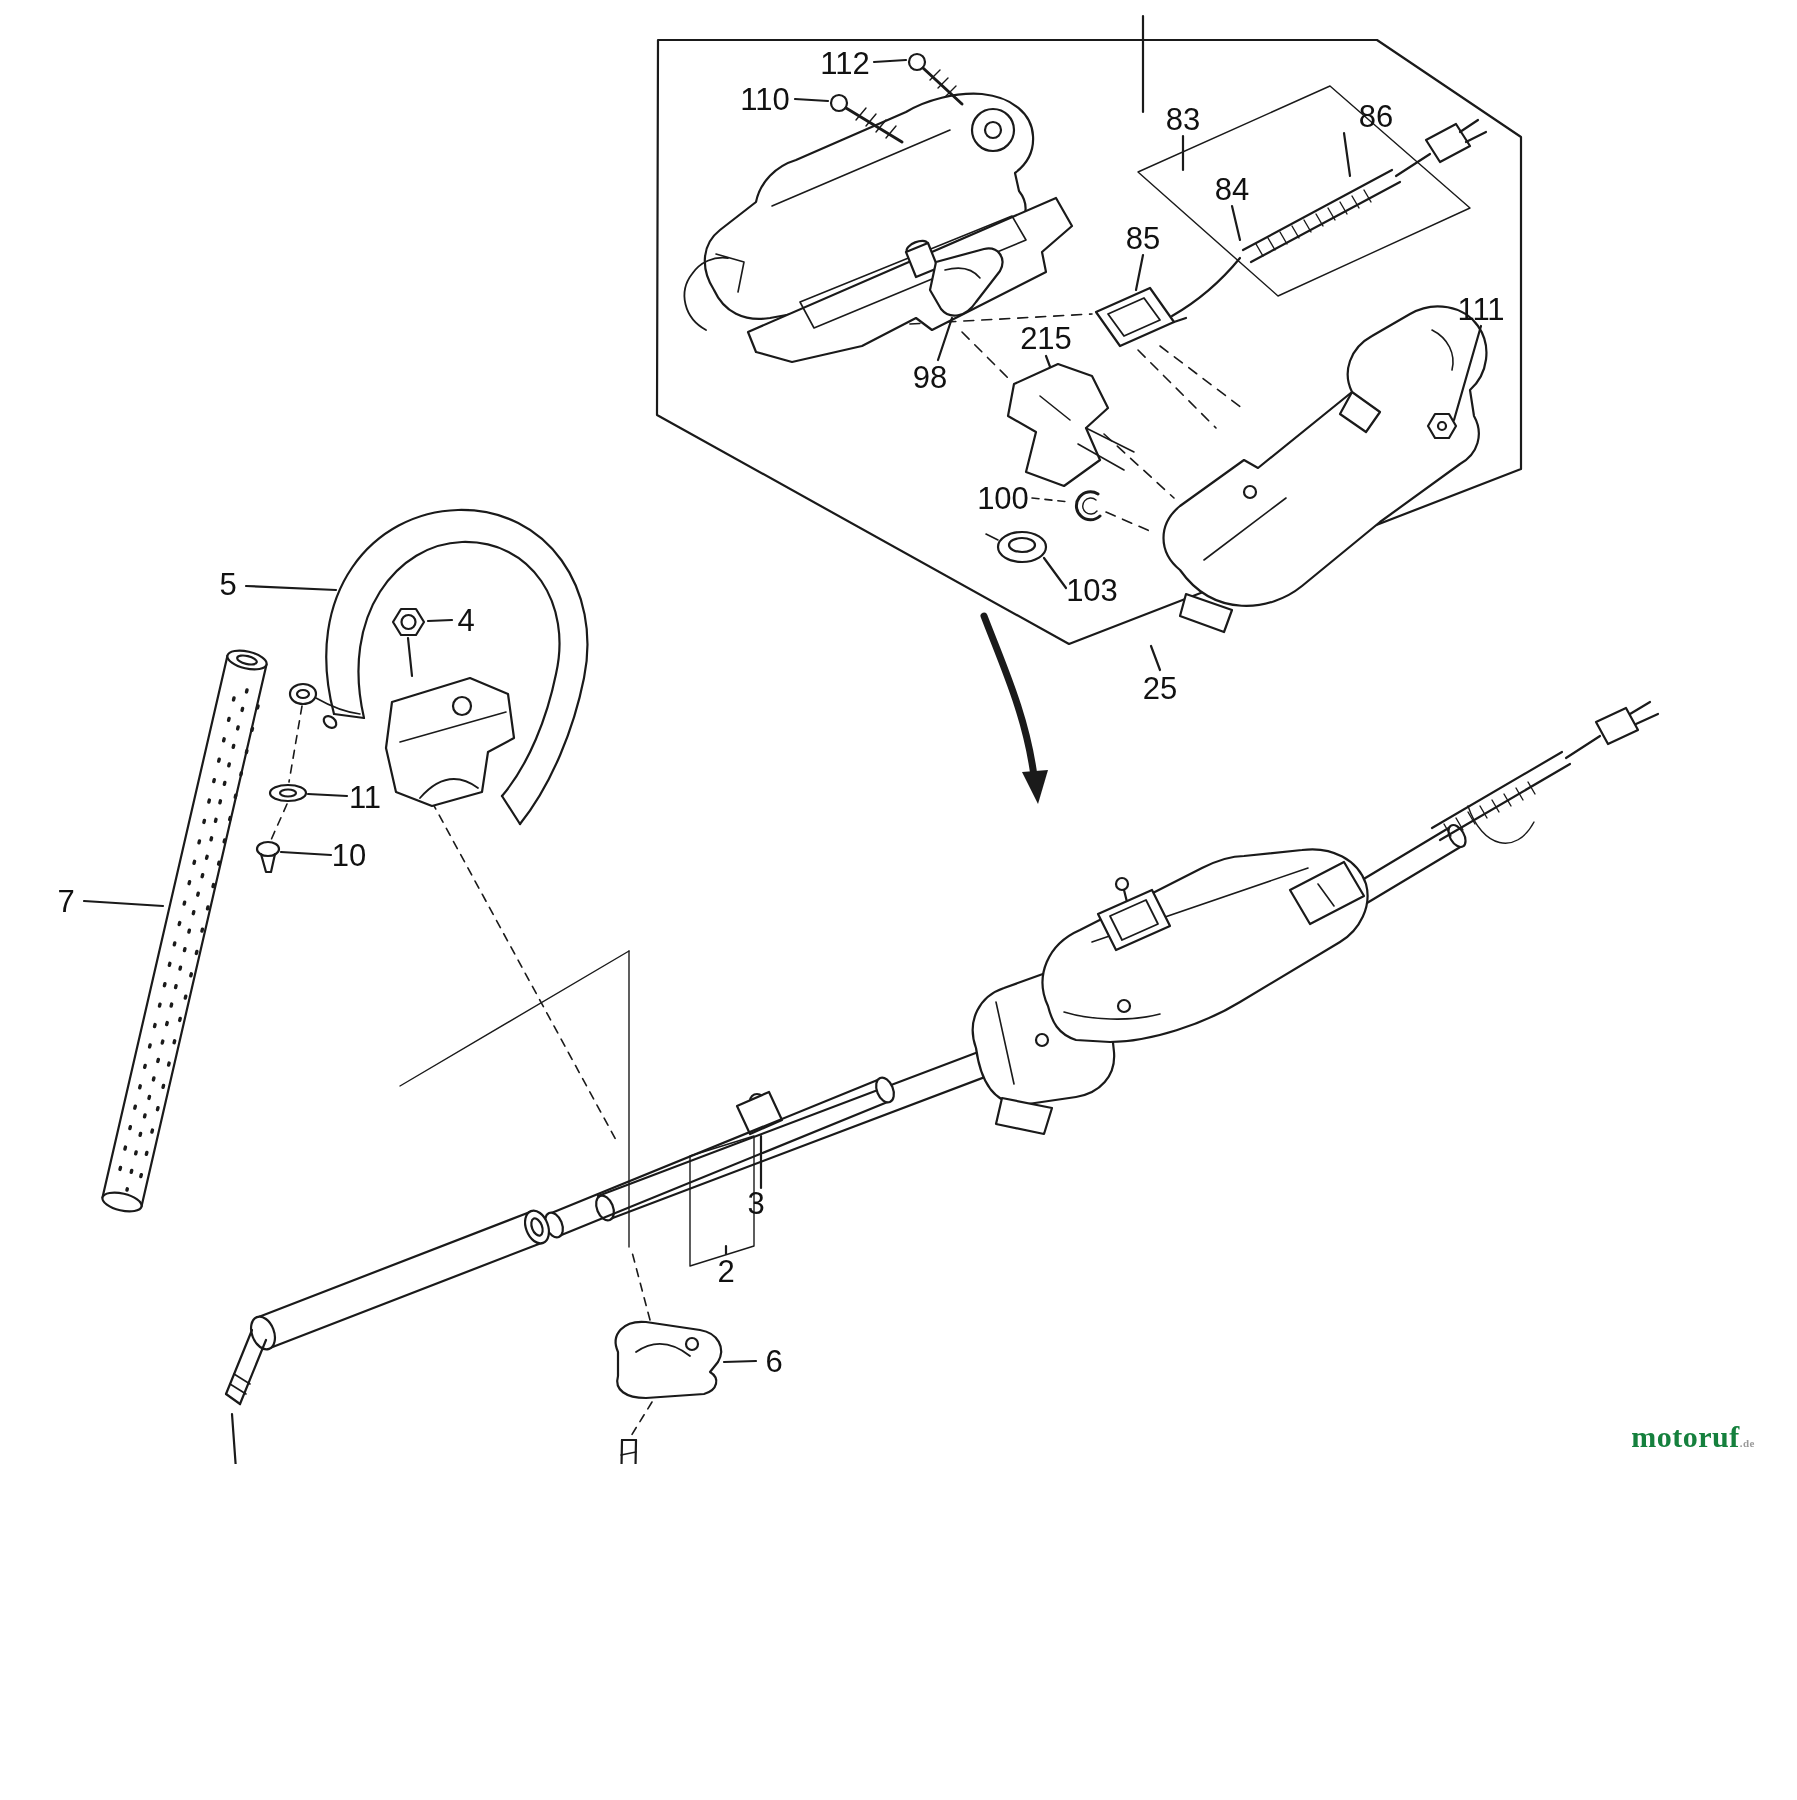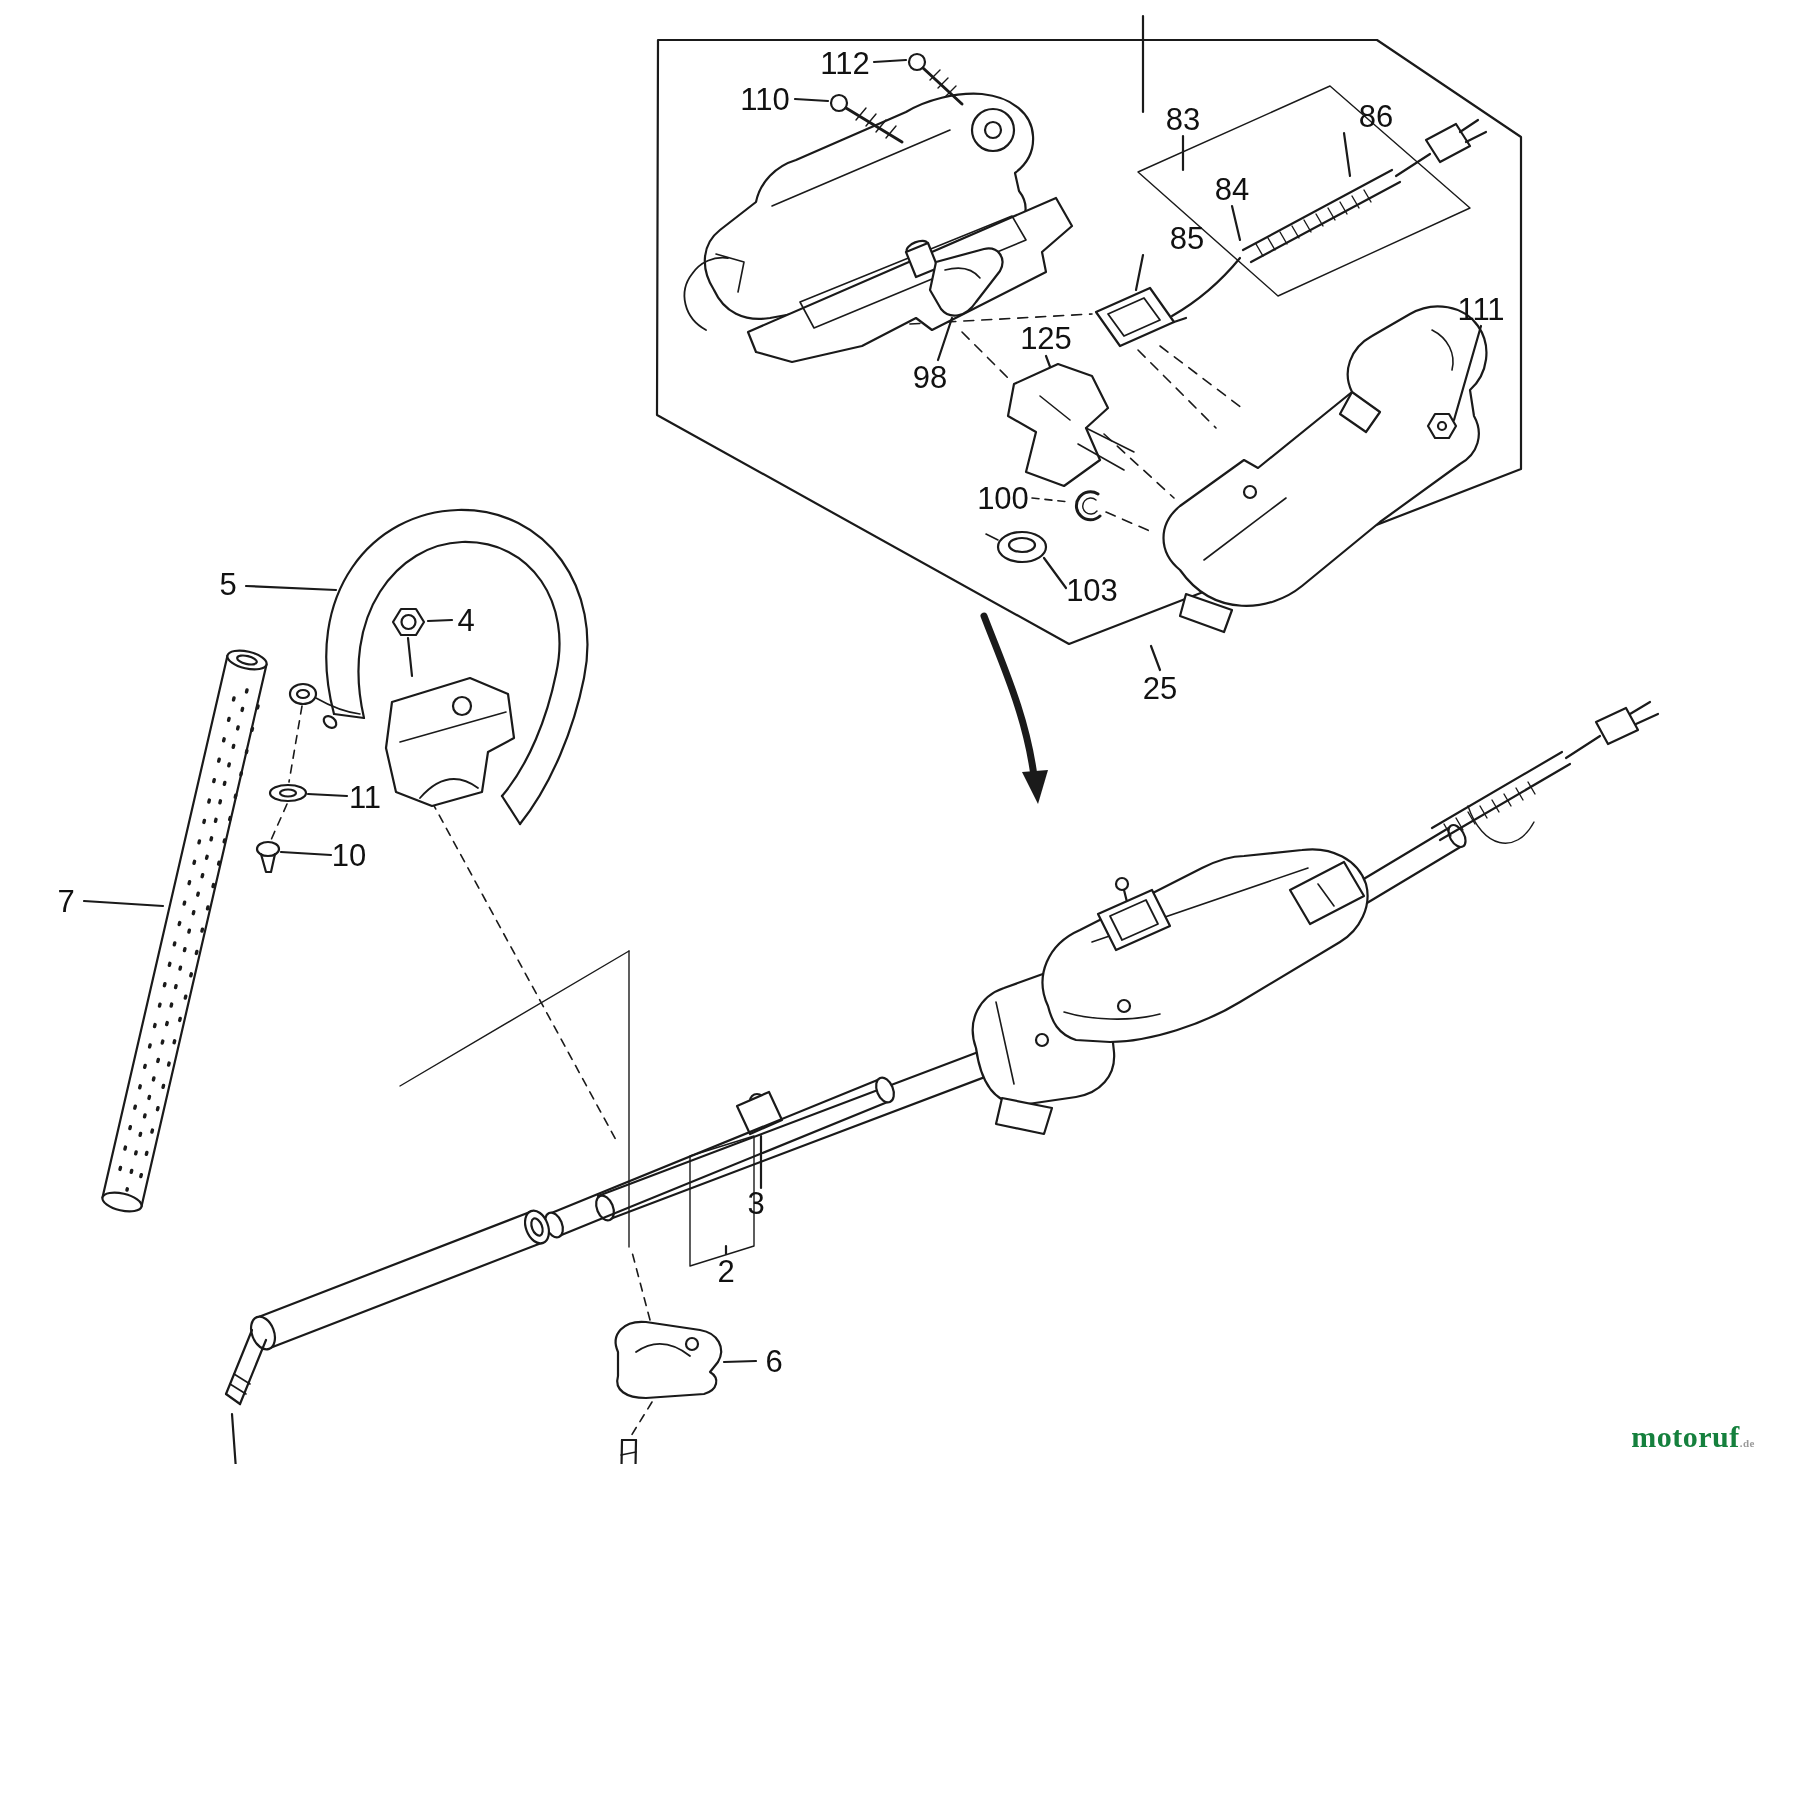--- a/index.html
+++ b/index.html
@@ -309,23 +309,23 @@
 
   </g>
 </svg>
 
 <div id="labels">
       <div class="part-label" style="left: 845px; top: 63px;">112</div>
       <div class="part-label" style="left: 765px; top: 99px;">110</div>
       <div class="part-label" style="left: 1183px; top: 119px;">83</div>
       <div class="part-label" style="left: 1344px; top: 116px; margin-left: 32px;">86</div>
       <div class="part-label" style="left: 1232px; top: 189px;">84</div>
-      <div class="part-label" style="left: 1143px; top: 238px; margin-left: 44px;">85</div>
+      <div class="part-label" style="left: 1143px; top: 238px;">85</div>
       <div class="part-label" style="left: 930px; top: 377px;">98</div>
-      <div class="part-label" style="left: 1046px; top: 338px;">125</div>
+      <div class="part-label" style="left: 1046px; top: 338px;">215</div>
       <div class="part-label" style="left: 1003px; top: 498px;">100</div>
       <div class="part-label" style="left: 1092px; top: 590px;">103</div>
       <div class="part-label" style="left: 1481px; top: 309px;">111</div>
       <div class="part-label" style="left: 1160px; top: 688px;">25</div>
       <div class="part-label" style="left: 228px; top: 584px;">5</div>
       <div class="part-label" style="left: 466px; top: 620px;">4</div>
       <div class="part-label" style="left: 365px; top: 797px;">11</div>
       <div class="part-label" style="left: 349px; top: 855px;">10</div>
       <div class="part-label" style="left: 66px; top: 901px;">7</div>
       <div class="part-label" style="left: 245px; top: 1541px;">1</div>

